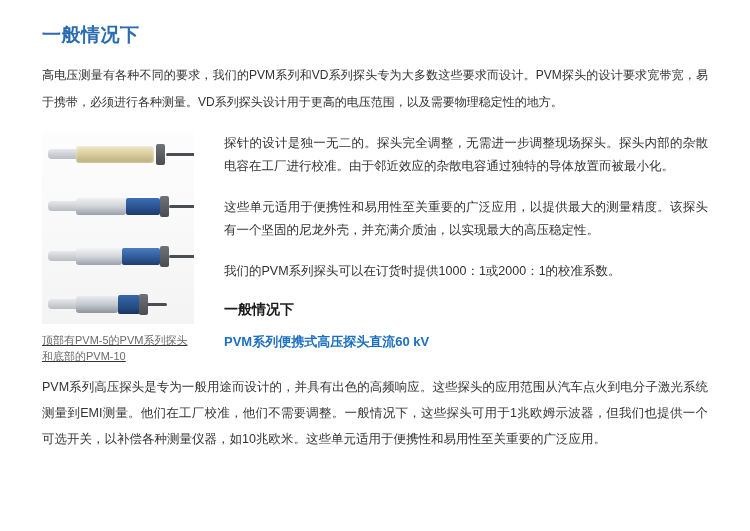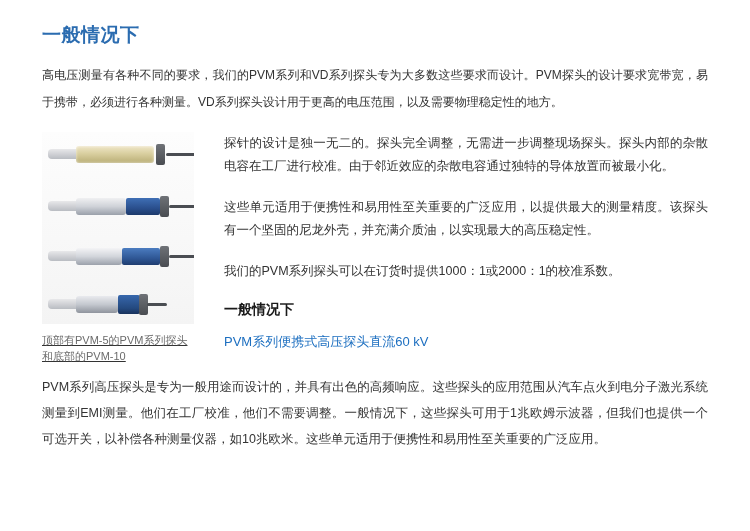--- a/index.html
+++ b/index.html
@@ -165,21 +165,21 @@
     text-align: justify;
   }
   .spec-heading {
     font-size: 14px;
     font-weight: bold;
     color: #1a1a1a;
     margin: 6px 0 14px 0;
   }
   .spec-sub {
     font-size: 13px;
-    font-weight: normal;
+    font-weight: bold;
     color: #1d6fc0;
     margin: 0 0 6px 0;
   }
   .tail {
     font-size: 12.5px;
     line-height: 26px;
     margin: 10px 0 12px 0;
     text-align: justify;
     color: #333333;
   }

